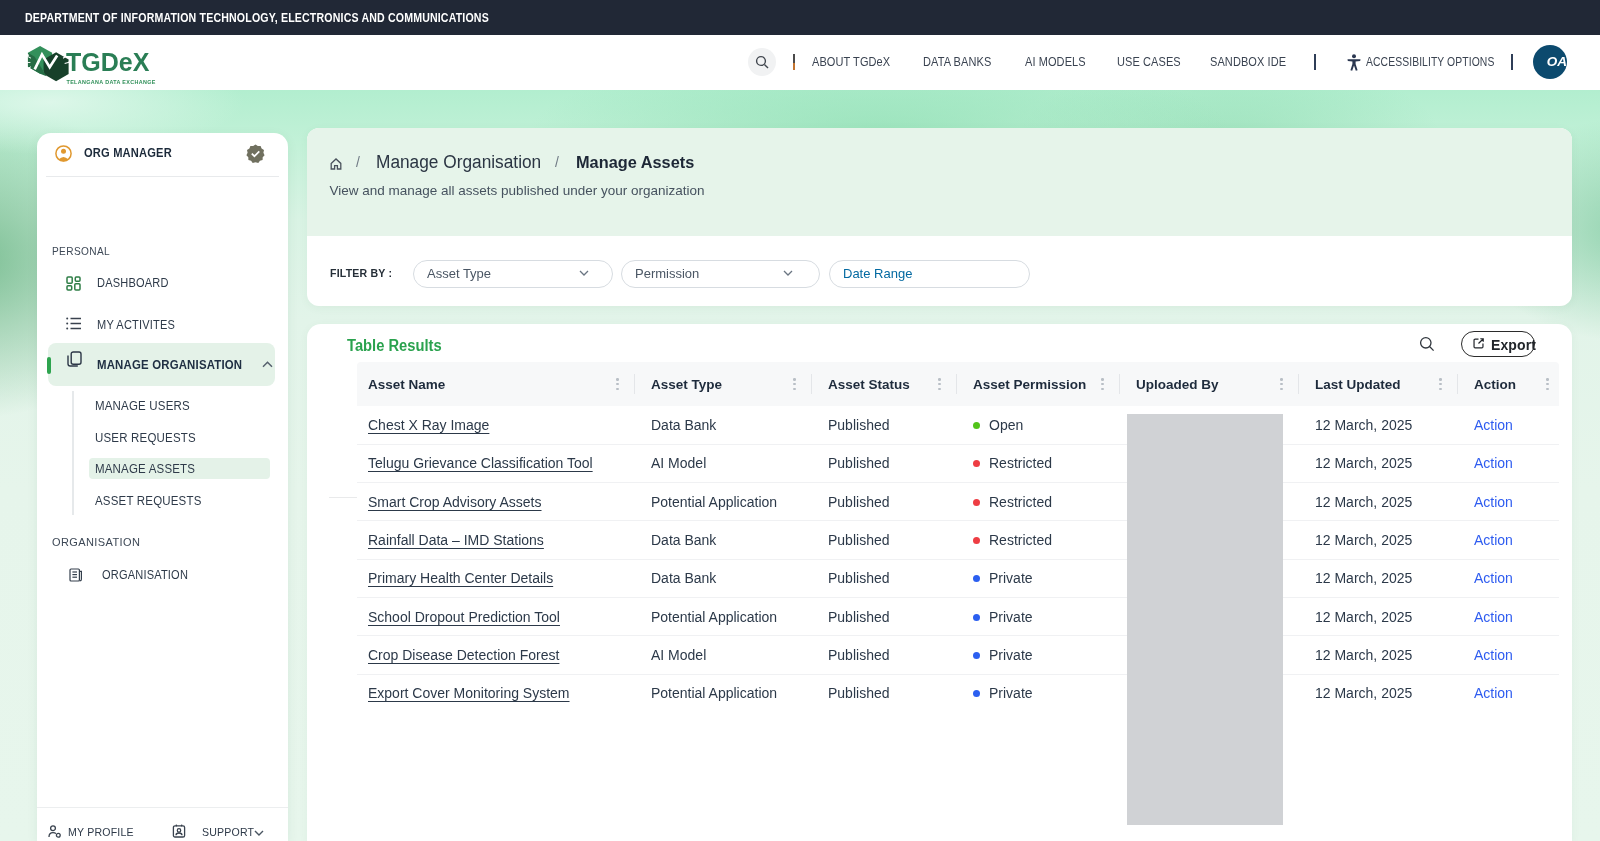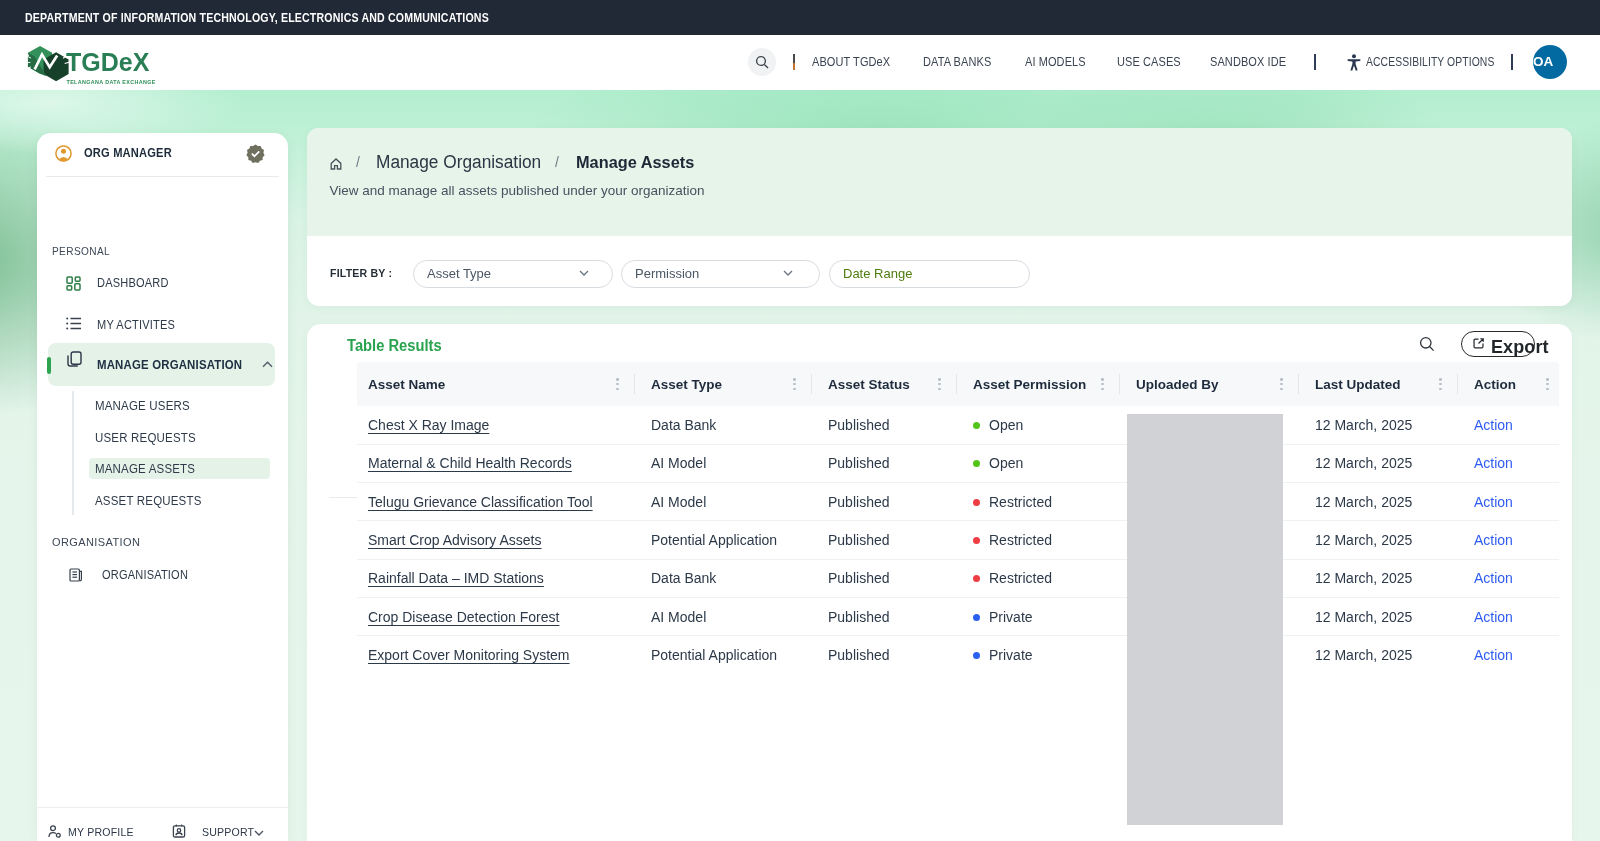--- a/index.html
+++ b/index.html
@@ -13,21 +13,21 @@
 radial-gradient(ellipse 280px 220px at -30px 170px, rgba(85,170,115,.72) 0%, rgba(85,170,115,0) 72%),
 radial-gradient(ellipse 240px 160px at 1635px 140px, rgba(100,190,140,.62) 0%, rgba(100,190,140,0) 70%),
 linear-gradient(180deg,#b2eecf 0px,#c3f1d8 55px,#d9f3e4 130px,#e2f4e9 230px,#e6f5eb 400px,#e7f6ec 100%);}
 #topbar{position:absolute;left:0;top:0;width:1600px;height:35px;background:#212836;}
 #topbar span{position:absolute;left:25px;top:0;line-height:35px;color:#fff;font-size:13px;font-weight:700;letter-spacing:.2px;display:inline-block;transform:scaleX(.815);transform-origin:left center;white-space:nowrap;}
 #appbar{position:absolute;left:0;top:35px;width:1600px;height:55px;background:#fff;}
 .nav{position:absolute;top:0;height:55px;line-height:55px;font-size:12.5px;color:#3a4351;font-weight:400;letter-spacing:.1px;transform:scaleX(.88);transform-origin:left center;white-space:nowrap;}
 .pipe{position:absolute;top:19px;width:1.5px;height:16px;}
 #srch{position:absolute;left:748px;top:13px;width:28px;height:28px;border-radius:50%;background:#f1f2f3;}
 #srch svg{position:absolute;left:7px;top:7px;}
-#avatar{position:absolute;left:1533px;top:10px;width:34px;height:34px;border-radius:50%;background:#0369a1;color:#fff;font-size:13.5px;font-weight:700;text-align:left;line-height:34px;}
+#avatar{position:absolute;left:1533px;top:10px;width:34px;height:34px;border-radius:50%;background:#0c4a6e;color:#fff;font-size:13.5px;font-weight:700;text-align:right;line-height:34px;font-style:italic;}
 #sidebar{position:absolute;left:37px;top:133px;width:251px;height:708px;background:#fff;border-radius:14px 14px 0 0;box-shadow:0 3px 12px rgba(30,80,50,.07);}
 .sb{position:absolute;white-space:nowrap;}
 .sbtxt{font-size:12px;color:#2e3a49;letter-spacing:.2px;transform:scaleX(.92);transform-origin:left center;display:inline-block;}
 #panel1{position:absolute;left:307px;top:128px;width:1265px;height:178px;border-radius:12px;overflow:hidden;background:#fff;box-shadow:0 2px 10px rgba(40,90,60,.05);}
 #panel1 .green{position:absolute;left:0;top:0;width:100%;height:108px;background:#e6f4ea;}
 #tcard{position:absolute;left:307px;top:324px;width:1265px;height:517px;border-radius:14px 14px 0 0;background:#fff;box-shadow:0 2px 10px rgba(40,90,60,.05);}
 .pill{position:absolute;height:28px;border:1px solid #d7dce1;border-radius:14px;background:#fff;font-size:13px;color:#4a5664;line-height:26px;padding-left:13px;}
 .pill .chev{position:absolute;top:9px;}
 table{border-collapse:collapse;table-layout:fixed;}
 th,td{padding:0;text-align:left;font-weight:400;overflow:hidden;white-space:nowrap;}
@@ -171,34 +171,34 @@
   <span class="abs" style="left:248px;top:26px;font-size:14px;color:#707a85">/</span>
   <span class="abs" style="left:268.5px;top:24.5px;font-size:17px;font-weight:700;color:#1d2736;display:inline-block;transform:scaleX(.96);transform-origin:left center;white-space:nowrap">Manage Assets</span>
   <span class="abs" style="left:22.5px;top:54.5px;font-size:13.5px;color:#46525f;white-space:nowrap">View and manage all assets published under your organization</span>
   <span class="abs" style="left:22.5px;top:139px;font-size:11.5px;font-weight:700;color:#262f38;letter-spacing:.2px;display:inline-block;transform:scaleX(.92);transform-origin:left center">FILTER BY :</span>
   <div class="pill" style="left:106px;top:131.5px;width:200px">Asset Type<svg class="chev" style="right:23px" width="10" height="6" viewBox="0 0 10 6">
         <path d="M1,1 L5,5 L9,1" stroke="#6a7582" stroke-width="1.3" fill="none"></path>
       </svg></div>
   <div class="pill" style="left:314px;top:131.5px;width:199px">Permission<svg class="chev" style="right:26px" width="10" height="6" viewBox="0 0 10 6">
         <path d="M1,1 L5,5 L9,1" stroke="#6a7582" stroke-width="1.3" fill="none"></path>
       </svg></div>
-  <div class="pill" style="left:522px;top:131.5px;width:201px;color:#4d7c0f">Date Range</div>
+  <div class="pill" style="left:522px;top:131.5px;width:201px;color:#0369a1">Date Range</div>
 </div>
 <div id="tcard">
   <span class="abs" style="left:40px;top:13px;font-size:16px;font-weight:700;color:#2aa24e;display:inline-block;transform:scaleX(.92);transform-origin:left center">Table Results</span>
   <svg class="abs" style="left:1112px;top:12px" width="16" height="16" viewBox="0 0 16 16">
       <circle cx="6.8" cy="6.8" r="5.2" fill="none" stroke="#30363d" stroke-width="1.3"></circle>
       <line x1="10.8" y1="10.8" x2="14.6" y2="14.6" stroke="#30363d" stroke-width="1.3"></line>
     </svg>
   <div class="abs" style="left:1154px;top:7px;width:74px;height:26px;border:1.5px solid #2b2b2b;border-radius:13px;background:#fff">
     <svg class="abs" style="left:10px;top:5px" width="13" height="13" viewBox="0 0 14 14" fill="none" stroke="#22262b" stroke-width="1.3">
         <path d="M7,2.2 L3.4,2.2 Q2.2,2.2 2.2,3.4 L2.2,10.6 Q2.2,11.8 3.4,11.8 L10.6,11.8 Q11.8,11.8 11.8,10.6 L11.8,7"></path>
         <path d="M7,7 L11.9,2.1 M8.9,1.9 L12.1,1.9 L12.1,5.1"></path>
       </svg>
-    <span class="abs" style="left:29px;top:5px;font-size:18px;font-weight:700;color:#22262b;letter-spacing:.1px">Export</span>
+    <span class="abs" style="left:29px;top:5px;font-size:14px;font-weight:700;color:#22262b;letter-spacing:.1px">Export</span>
   </div>
   <div class="abs" style="left:50px;top:38px;width:1202px">
     <table style="width:1202px">
       <colgroup>
           <col style="width:278px">
           <col style="width:177px">
           <col style="width:145px">
           <col style="width:163px">
           <col style="width:179px">
           <col style="width:159px">
@@ -247,29 +247,20 @@
       <tr>
             <td style="padding-left:11px"><span class="aname">Chest X Ray Image</span></td>
             <td>Data Bank</td>
             <td>Published</td>
             <td><span class="dot" style="background:#52c41a"></span>Open</td>
             <td></td>
             <td>12 March, 2025</td>
             <td class="act">Action</td>
           </tr>
       <tr>
-            <td style="padding-left:11px"><span class="aname">Maternal &amp; Child Health Records</span></td>
-            <td>AI Model</td>
-            <td>Published</td>
-            <td><span class="dot" style="background:#52c41a"></span>Open</td>
-            <td></td>
-            <td>12 March, 2025</td>
-            <td class="act">Action</td>
-          </tr>
-      <tr>
             <td style="padding-left:11px"><span class="aname">Telugu Grievance Classification Tool</span></td>
             <td>AI Model</td>
             <td>Published</td>
             <td><span class="dot" style="background:#ee3d43"></span>Restricted</td>
             <td></td>
             <td>12 March, 2025</td>
             <td class="act">Action</td>
           </tr>
       <tr>
             <td style="padding-left:11px"><span class="aname">Smart Crop Advisory Assets</span></td>
@@ -278,20 +269,38 @@
             <td><span class="dot" style="background:#ee3d43"></span>Restricted</td>
             <td></td>
             <td>12 March, 2025</td>
             <td class="act">Action</td>
           </tr>
       <tr>
             <td style="padding-left:11px"><span class="aname">Rainfall Data – IMD Stations</span></td>
             <td>Data Bank</td>
             <td>Published</td>
             <td><span class="dot" style="background:#ee3d43"></span>Restricted</td>
+            <td></td>
+            <td>12 March, 2025</td>
+            <td class="act">Action</td>
+          </tr>
+      <tr>
+            <td style="padding-left:11px"><span class="aname">Primary Health Center Details</span></td>
+            <td>Data Bank</td>
+            <td>Published</td>
+            <td><span class="dot" style="background:#2b5ff0"></span>Private</td>
+            <td></td>
+            <td>12 March, 2025</td>
+            <td class="act">Action</td>
+          </tr>
+      <tr>
+            <td style="padding-left:11px"><span class="aname">School Dropout Prediction Tool</span></td>
+            <td>Potential Application</td>
+            <td>Published</td>
+            <td><span class="dot" style="background:#2b5ff0"></span>Private</td>
             <td></td>
             <td>12 March, 2025</td>
             <td class="act">Action</td>
           </tr>
       <tr>
             <td style="padding-left:11px"><span class="aname">Crop Disease Detection Forest</span></td>
             <td>AI Model</td>
             <td>Published</td>
             <td><span class="dot" style="background:#2b5ff0"></span>Private</td>
             <td></td>

